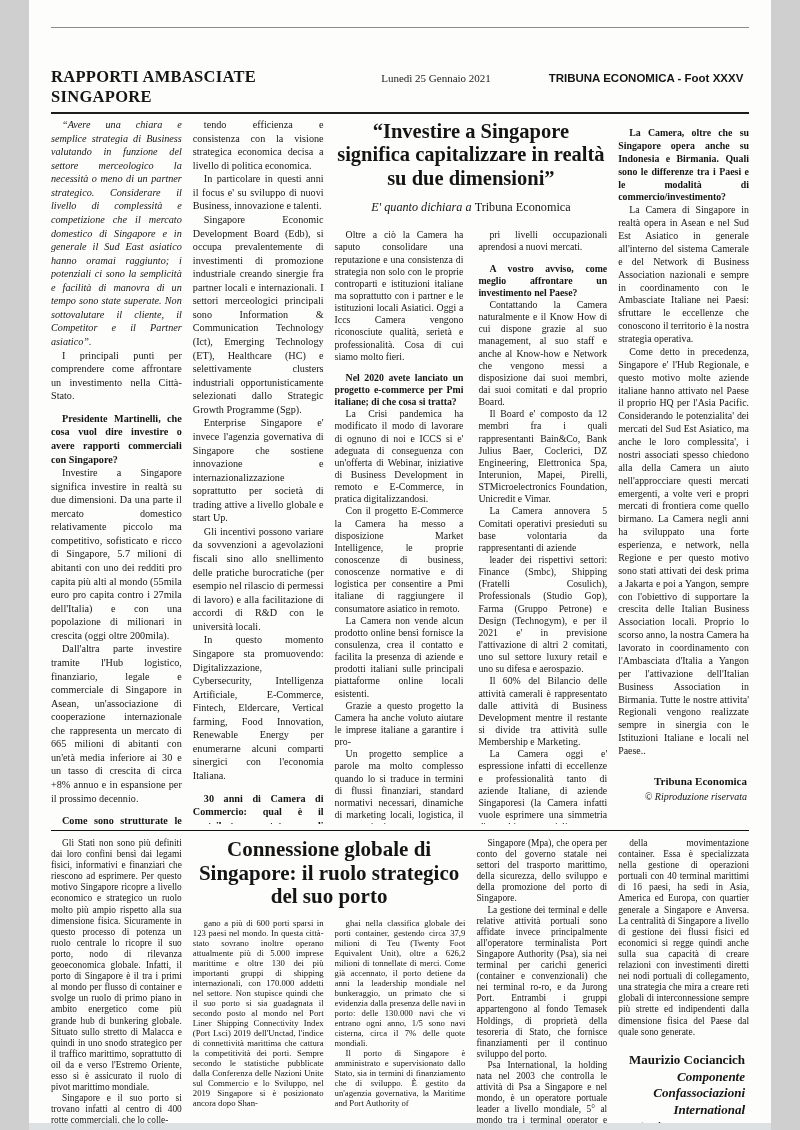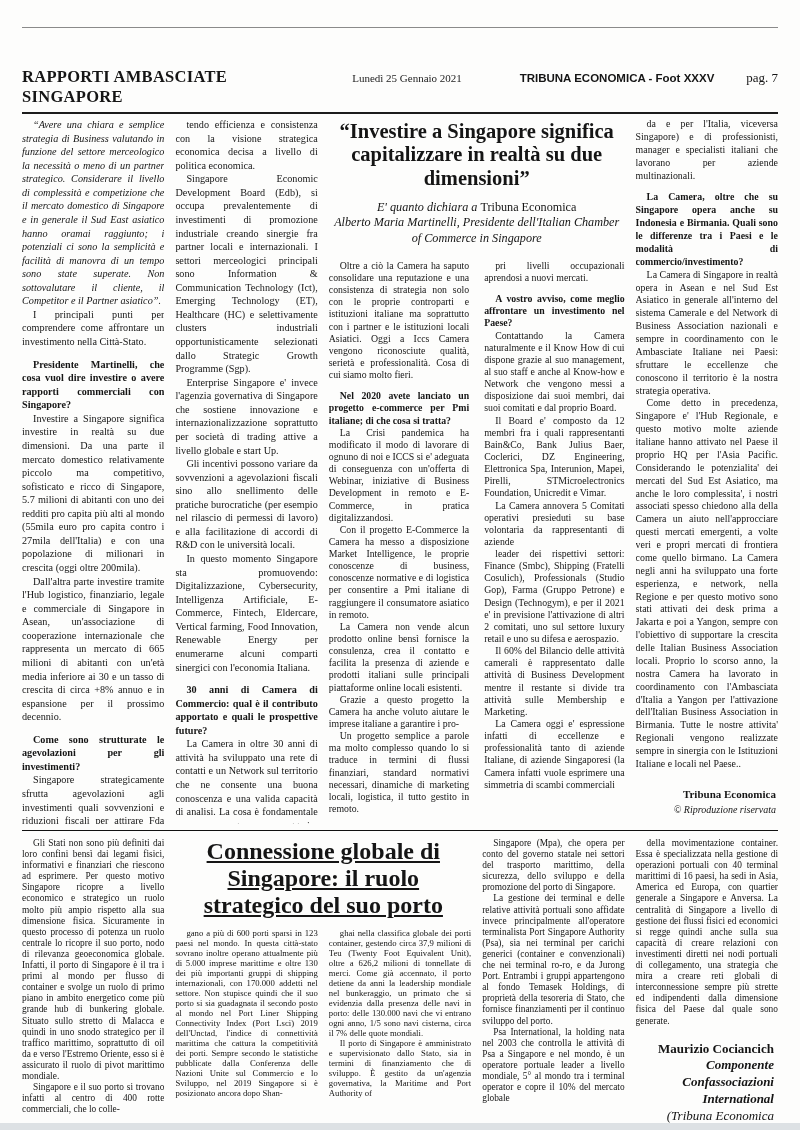--- a/index.html
+++ b/index.html
@@ -1,17 +1,17 @@
 <!DOCTYPE html>
 <html lang="it"><head>
 <meta charset="utf-8">
 <style>
   html,body { margin:0; padding:0; background:#cfcfcf; }
   .page {
-    position:relative; width:800px; height:1130px; margin:0 auto;
+    position:relative; width:742px; height:1130px; margin:0 auto;
     background:#fdfdfc; color:#151515; overflow:hidden;
     font-family:"Liberation Serif", "DejaVu Serif", serif;
     box-sizing:border-box; padding:0 22px;
   }
   .page::after{ content:""; position:absolute; left:0; right:0; bottom:0; height:7px; background:#dde1e4; }
 
   
   .hdr {
     margin-top:27px; border-top:1px solid #8a8a8a; border-bottom:2px solid #1c1c1c;
     padding:4px 0 5px; display:flex; align-items:baseline;
@@ -48,21 +48,21 @@
   .sig-main .rg { font-style:italic; font-size:10px; margin-top:2px; }
 
   
   .bottom {
     border-top:1.5px solid #111; margin-top:6px; padding-top:7px;
     display:grid; grid-template-columns:repeat(5,1fr); column-gap:11px;
     height:346px; overflow:hidden;
   }
   .b-col { font-size:9.4px; line-height:1.18; }
   .b-mid { grid-column:2 / span 2; display:flex; flex-direction:column; }
-  .b-mid h2 { margin:0 0 9px; font-size:24px; line-height:1.12; text-align:center; font-weight:bold;text-decoration:underline; }
+  .b-mid h2 { margin:0 0 9px; font-size:21px; line-height:1.12; text-align:center; font-weight:bold; }
   .b-midcols { flex:1; display:grid; grid-template-columns:1fr 1fr; column-gap:11px; overflow:hidden; }
   .b-midc { font-size:8.7px; line-height:1.15; }
   .sig-port { margin-top:14px; text-align:right; padding-right:4px; font-size:13px; line-height:1.3; }
   .sig-port .nm { font-weight:bold; }
   .sig-port .rl { font-weight:bold; font-style:italic; }
   .sig-port .sr { font-style:italic; }
 </style>
 </head>
 <body>
 
@@ -82,33 +82,33 @@
         <p class="blk blk-p">I principali punti per comprendere come affrontare un investimento nella Città-Stato.</p>
         <p class="blk blk-q">Presidente Martinelli, che cosa vuol dire investire o avere rapporti commerciali con Singapore?</p>
         <p class="blk blk-p">Investire a Singapore significa investire in realtà su due dimensioni. Da una parte il mercato domestico relativamente piccolo ma competitivo, sofisticato e ricco di Singapore, 5.7 milioni di abitanti con uno dei redditi pro capita più alti al mondo (55mila euro pro capita contro i 27mila dell'Italia) e con una popolazione di milionari in crescita (oggi oltre 200mila).</p>
         <p class="blk blk-p">Dall'altra parte investire tramite l'Hub logistico, finanziario, legale e commerciale di Singapore in Asean, un'associazione di cooperazione internazionale che rappresenta un mercato di 665 milioni di abitanti con un'età media inferiore ai 30 e un tasso di crescita di circa +8% annuo e in espansione per il prossimo decennio.</p>
         <p class="blk blk-q">Come sono strutturate le agevolazioni per gli investimenti?</p>
         <p class="blk blk-p">Singapore strategicamente sfrutta agevolazioni agli investimenti quali sovvenzioni e riduzioni fiscali per attirare Fda sapendo come anticipato prima di essere la “Porta di Accesso” all'Asean e al Sud Est Asiatico. Diversi enti pubblici coordinano le varie politiche di sviluppo garan-</p>
       </div>
 
     <div class="col side">
         <p class="blk blk-p">tendo efficienza e consistenza con la visione strategica economica decisa a livello di politica economica.</p>
+        <p class="blk blk-p">In particolare in questi anni il focus e' su sviluppo di nuovi Business, innovazione e talenti.</p>
         <p class="blk blk-p">Singapore Economic Development Board (Edb), si occupa prevalentemente di investimenti di promozione industriale creando sinergie fra partner locali e internazionali. I settori merceologici principali sono Information &amp; Communication Technology (Ict), Emerging Technology (ET), Healthcare (HC) e selettivamente clusters industriali opportunisticamente selezionati dallo Strategic Growth Programme (Sgp).</p>
         <p class="blk blk-p">Enterprise Singapore e' invece l'agenzia governativa di Singapore che sostiene innovazione e internazionalizzazione soprattutto per società di trading attive a livello globale e start Up.</p>
         <p class="blk blk-p">Gli incentivi possono variare da sovvenzioni a agevolazioni fiscali sino allo snellimento delle pratiche burocratiche (per esempio nel rilascio di permessi di lavoro) e alla facilitazione di accordi di R&amp;D con le università locali.</p>
         <p class="blk blk-p">In questo momento Singapore sta promuovendo: Digitalizzazione, Cybersecurity, Intelligenza Artificiale, E-Commerce, Fintech, Eldercare, Vertical farming, Food Innovation, Renewable Energy per enumerarne alcuni comparti sinergici con l'economia Italiana.</p>
         <p class="blk blk-q">30 anni di Camera di Commercio: qual è il contributo apportato e quali le prospettive future?</p>
         <p class="blk blk-p">La Camera in oltre 30 anni di attività ha sviluppato una rete di contatti e un Network sul territorio che ne consente una buona conoscenza e una valida capacità di analisi. La cosa è fondamentale per accompagnare e suggerire l'iter più efficiente alle imprese italiane interessate a internazionalizzare nell'area.</p>
       </div>
 
     <div class="mid">
       <h1>“Investire a Singapore significa capitalizzare in realtà su due dimensioni”</h1>
       <div class="subhead">
         <span class="it">E' quanto dichiara a </span><span>Tribuna Economica</span>
-        <span class="rest">Alberto Maria Martinelli, Presidente dell'Italian Chamber of Commerce in Singapore</span>
       </div>
       <div class="midcols">
         <div class="col midc">
             <p class="blk blk-p">Oltre a ciò la Camera ha saputo consolidare una reputazione e una consistenza di strategia non solo con le proprie controparti e istituzioni italiane ma soprattutto con i partner e le istituzioni locali Asiatici. Oggi a Iccs Camera vengono riconosciute qualità, serietà e professionalità. Cosa di cui siamo molto fieri.</p>
             <p class="blk blk-q">Nel 2020 avete lanciato un progetto e-commerce per Pmi italiane; di che cosa si tratta?</p>
             <p class="blk blk-p">La Crisi pandemica ha modificato il modo di lavorare di ognuno di noi e ICCS si e' adeguata di conseguenza con un'offerta di Webinar, iniziative di Business Development in remoto e E-Commerce, in pratica digitalizzandosi.</p>
             <p class="blk blk-p">Con il progetto E-Commerce la Camera ha messo a disposizione Market Intelligence, le proprie conoscenze di business, conoscenze normative e di logistica per consentire a Pmi italiane di raggiungere il consumatore asiatico in remoto.</p>
             <p class="blk blk-p">La Camera non vende alcun prodotto online bensì fornisce la consulenza, crea il contatto e facilita la presenza di aziende e prodotti italiani sulle principali piattaforme online locali esistenti.</p>
             <p class="blk blk-p">Grazie a questo progetto la Camera ha anche voluto aiutare le imprese italiane a garantire i pro-</p>
             <p class="blk blk-p">Un progetto semplice a parole ma molto complesso quando lo si traduce in termini di flussi finanziari, standard normativi necessari, dinamiche di marketing locali, logistica, il tutto gestito in remoto.</p>
@@ -121,21 +121,20 @@
             <p class="blk blk-p">La Camera annovera 5 Comitati operativi presieduti su base volontaria da rappresentanti di aziende</p>
             <p class="blk blk-p">leader dei rispettivi settori: Finance (Smbc), Shipping (Fratelli Cosulich), Professionals (Studio Gop), Farma (Gruppo Petrone) e Design (Technogym), e per il 2021 e' in previsione l'attivazione di altri 2 comitati, uno sul settore luxury retail e uno su difesa e aerospazio.</p>
             <p class="blk blk-p">Il 60% del Bilancio delle attività camerali è rappresentato dalle attività di Business Development mentre il restante si divide tra attività sulle Membership e Marketing.</p>
             <p class="blk blk-p">La Camera oggi e' espressione infatti di eccellenze e professionalità tanto di aziende Italiane, di aziende Singaporesi (la Camera infatti vuole esprimere una simmetria di scambi commerciali</p>
           </div>
       </div>
     </div>
 
     <div class="col side col-right">
       <div>
-          <p class="blk blk-p">da e per l'Italia, viceversa Singapore) e di professionisti, manager e specialisti italiani che lavorano per aziende multinazionali.</p>
           <p class="blk blk-q">La Camera, oltre che su Singapore opera anche su Indonesia e Birmania. Quali sono le differenze tra i Paesi e le modalità di commercio/investimento?</p>
           <p class="blk blk-p">La Camera di Singapore in realtà opera in Asean e nel Sud Est Asiatico in generale all'interno del sistema Camerale e del Network di Business Association nazionali e sempre in coordinamento con le Ambasciate Italiane nei Paesi: sfruttare le eccellenze che conoscono il territorio è la nostra strategia operativa.</p>
           <p class="blk blk-p">Come detto in precedenza, Singapore e' l'Hub Regionale, e questo motivo molte aziende italiane hanno attivato nel Paese il proprio HQ per l'Asia Pacific. Considerando le potenzialita' dei mercati del Sud Est Asiatico, ma anche le loro complessita', i nostri associati spesso chiedono alla della Camera un aiuto nell'approcciare questi mercati emergenti, a volte veri e propri mercati di frontiera come quello birmano. La Camera negli anni ha sviluppato una forte esperienza, e network, nella Regione e per questo motivo sono stati attivati dei desk prima a Jakarta e poi a Yangon, sempre con l'obiettivo di supportare la crescita delle Italian Business Association locali. Proprio lo scorso anno, la nostra Camera ha lavorato in coordinamento con l'Ambasciata d'Italia a Yangon per l'attivazione dell'Italian Business Association in Birmania. Tutte le nostre attivita' Regionali vengono realizzate sempre in sinergia con le Istituzioni Italiane e locali nel Paese..</p>
         </div>
       <div class="sig-main">
         <div class="nm">Tribuna Economica</div>
         <div class="rg">© Riproduzione riservata</div>
       </div>
     </div>
 

